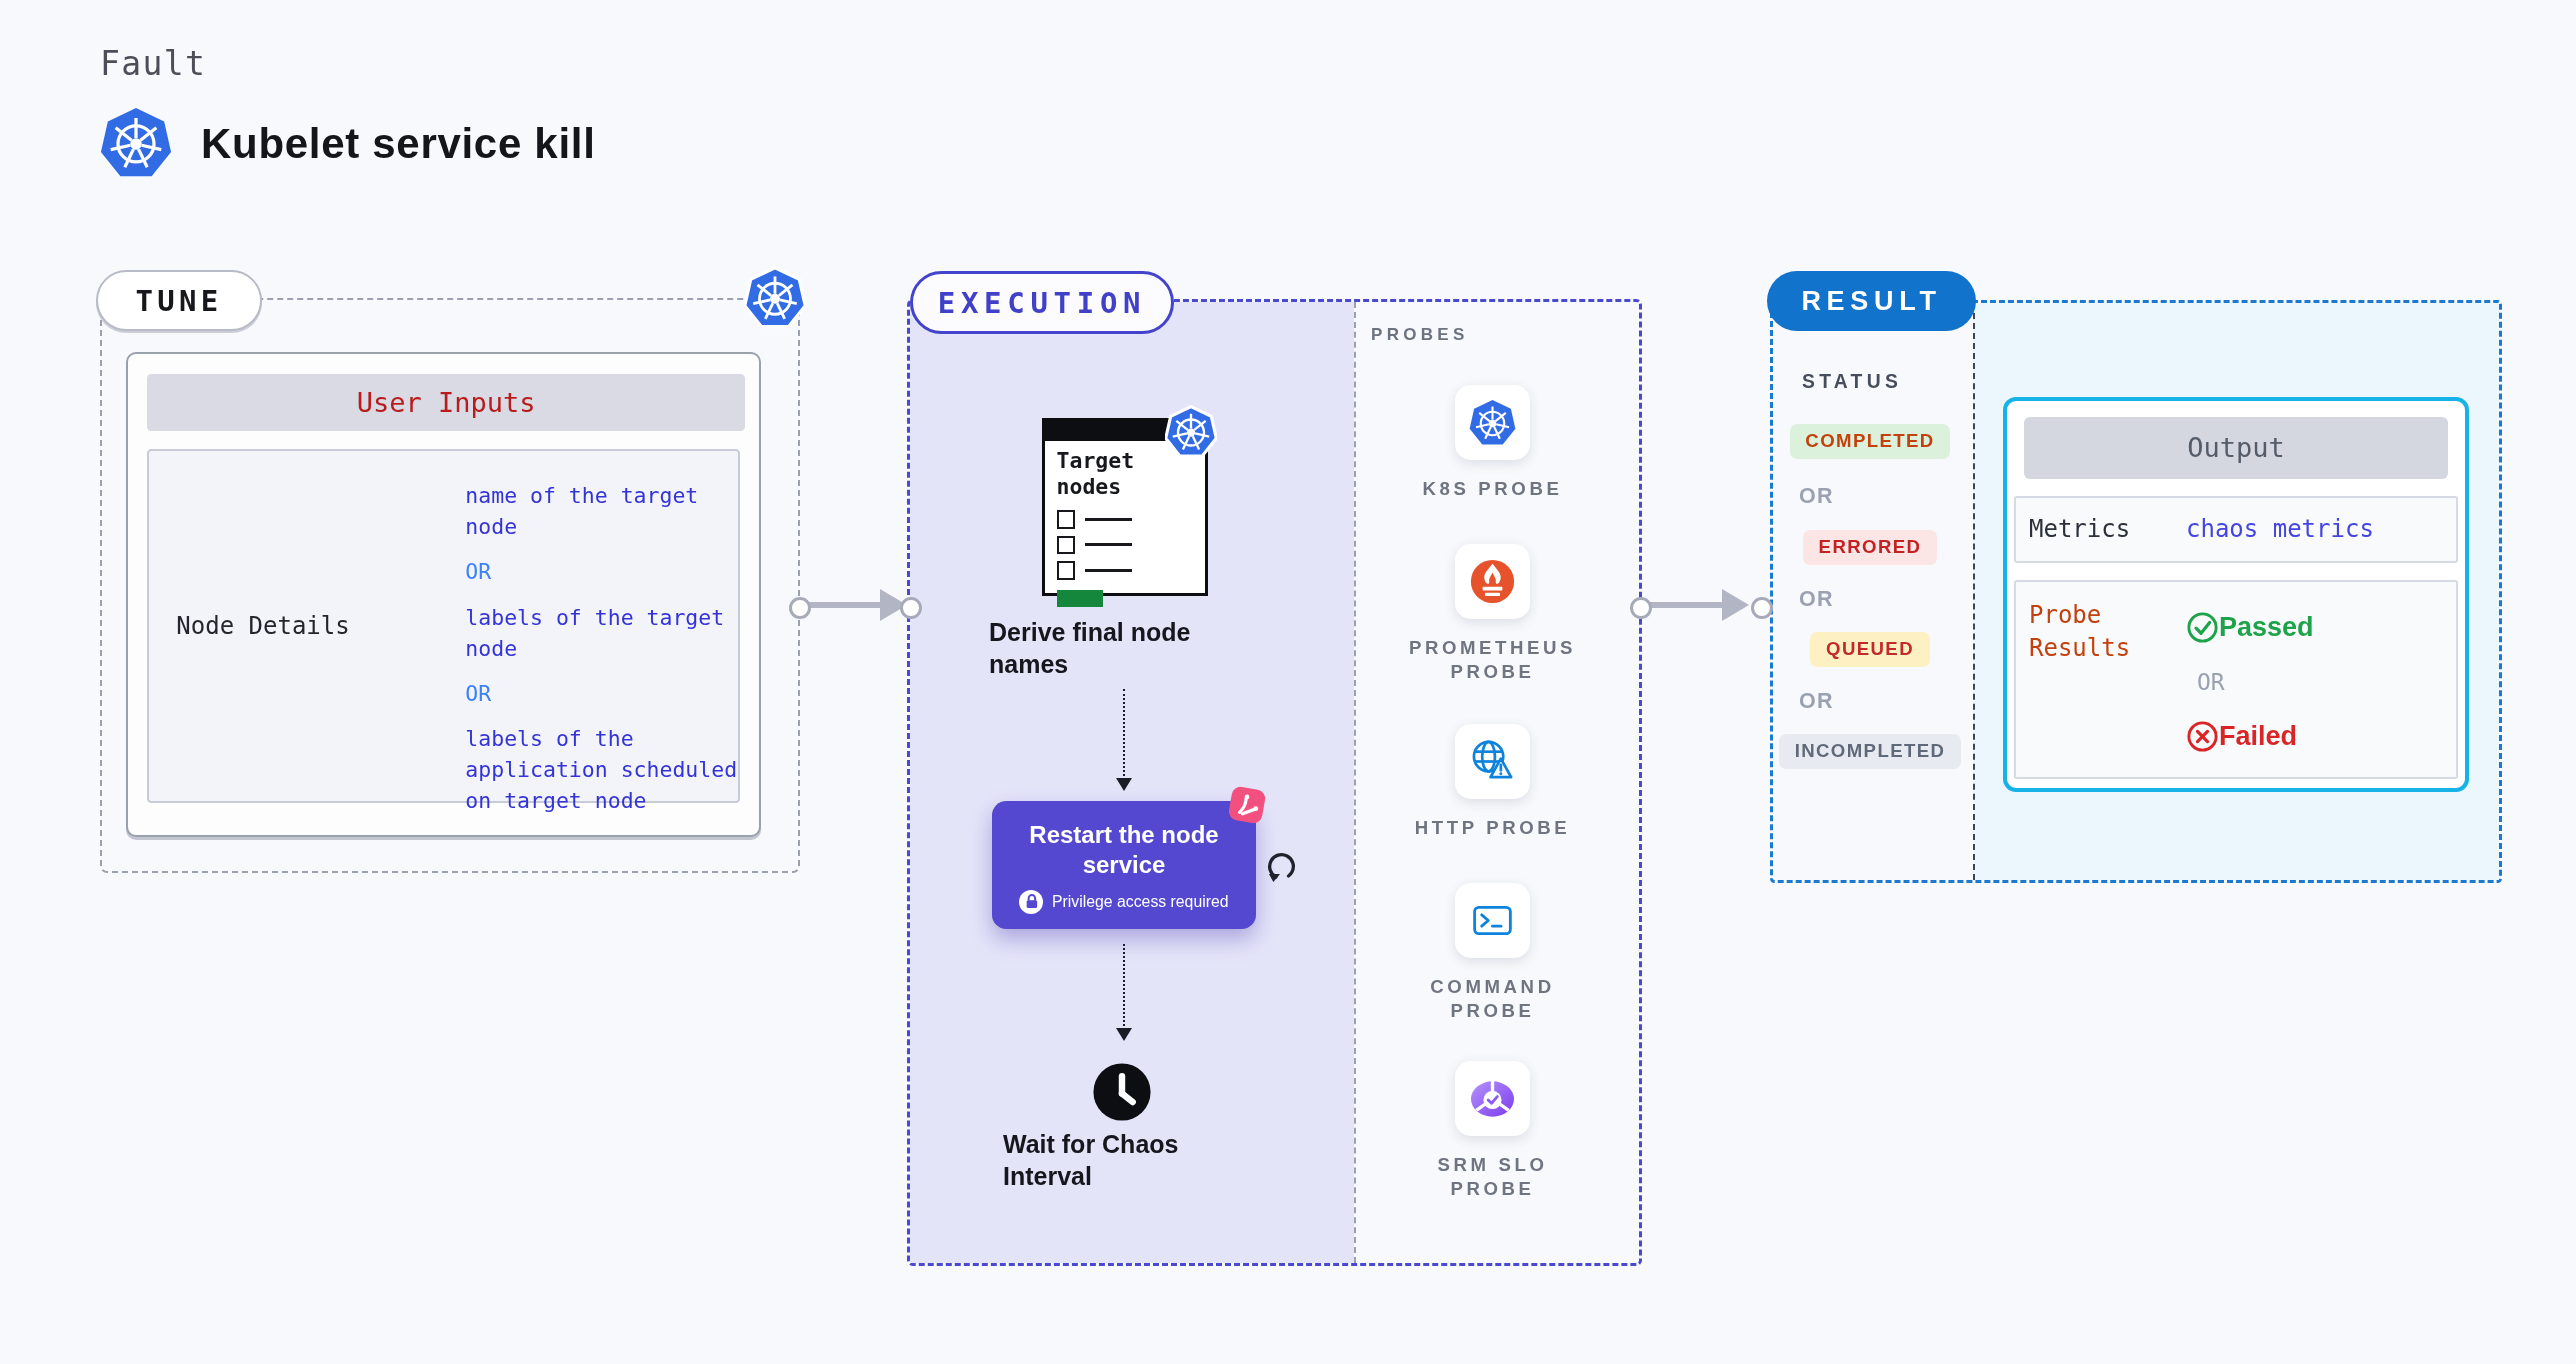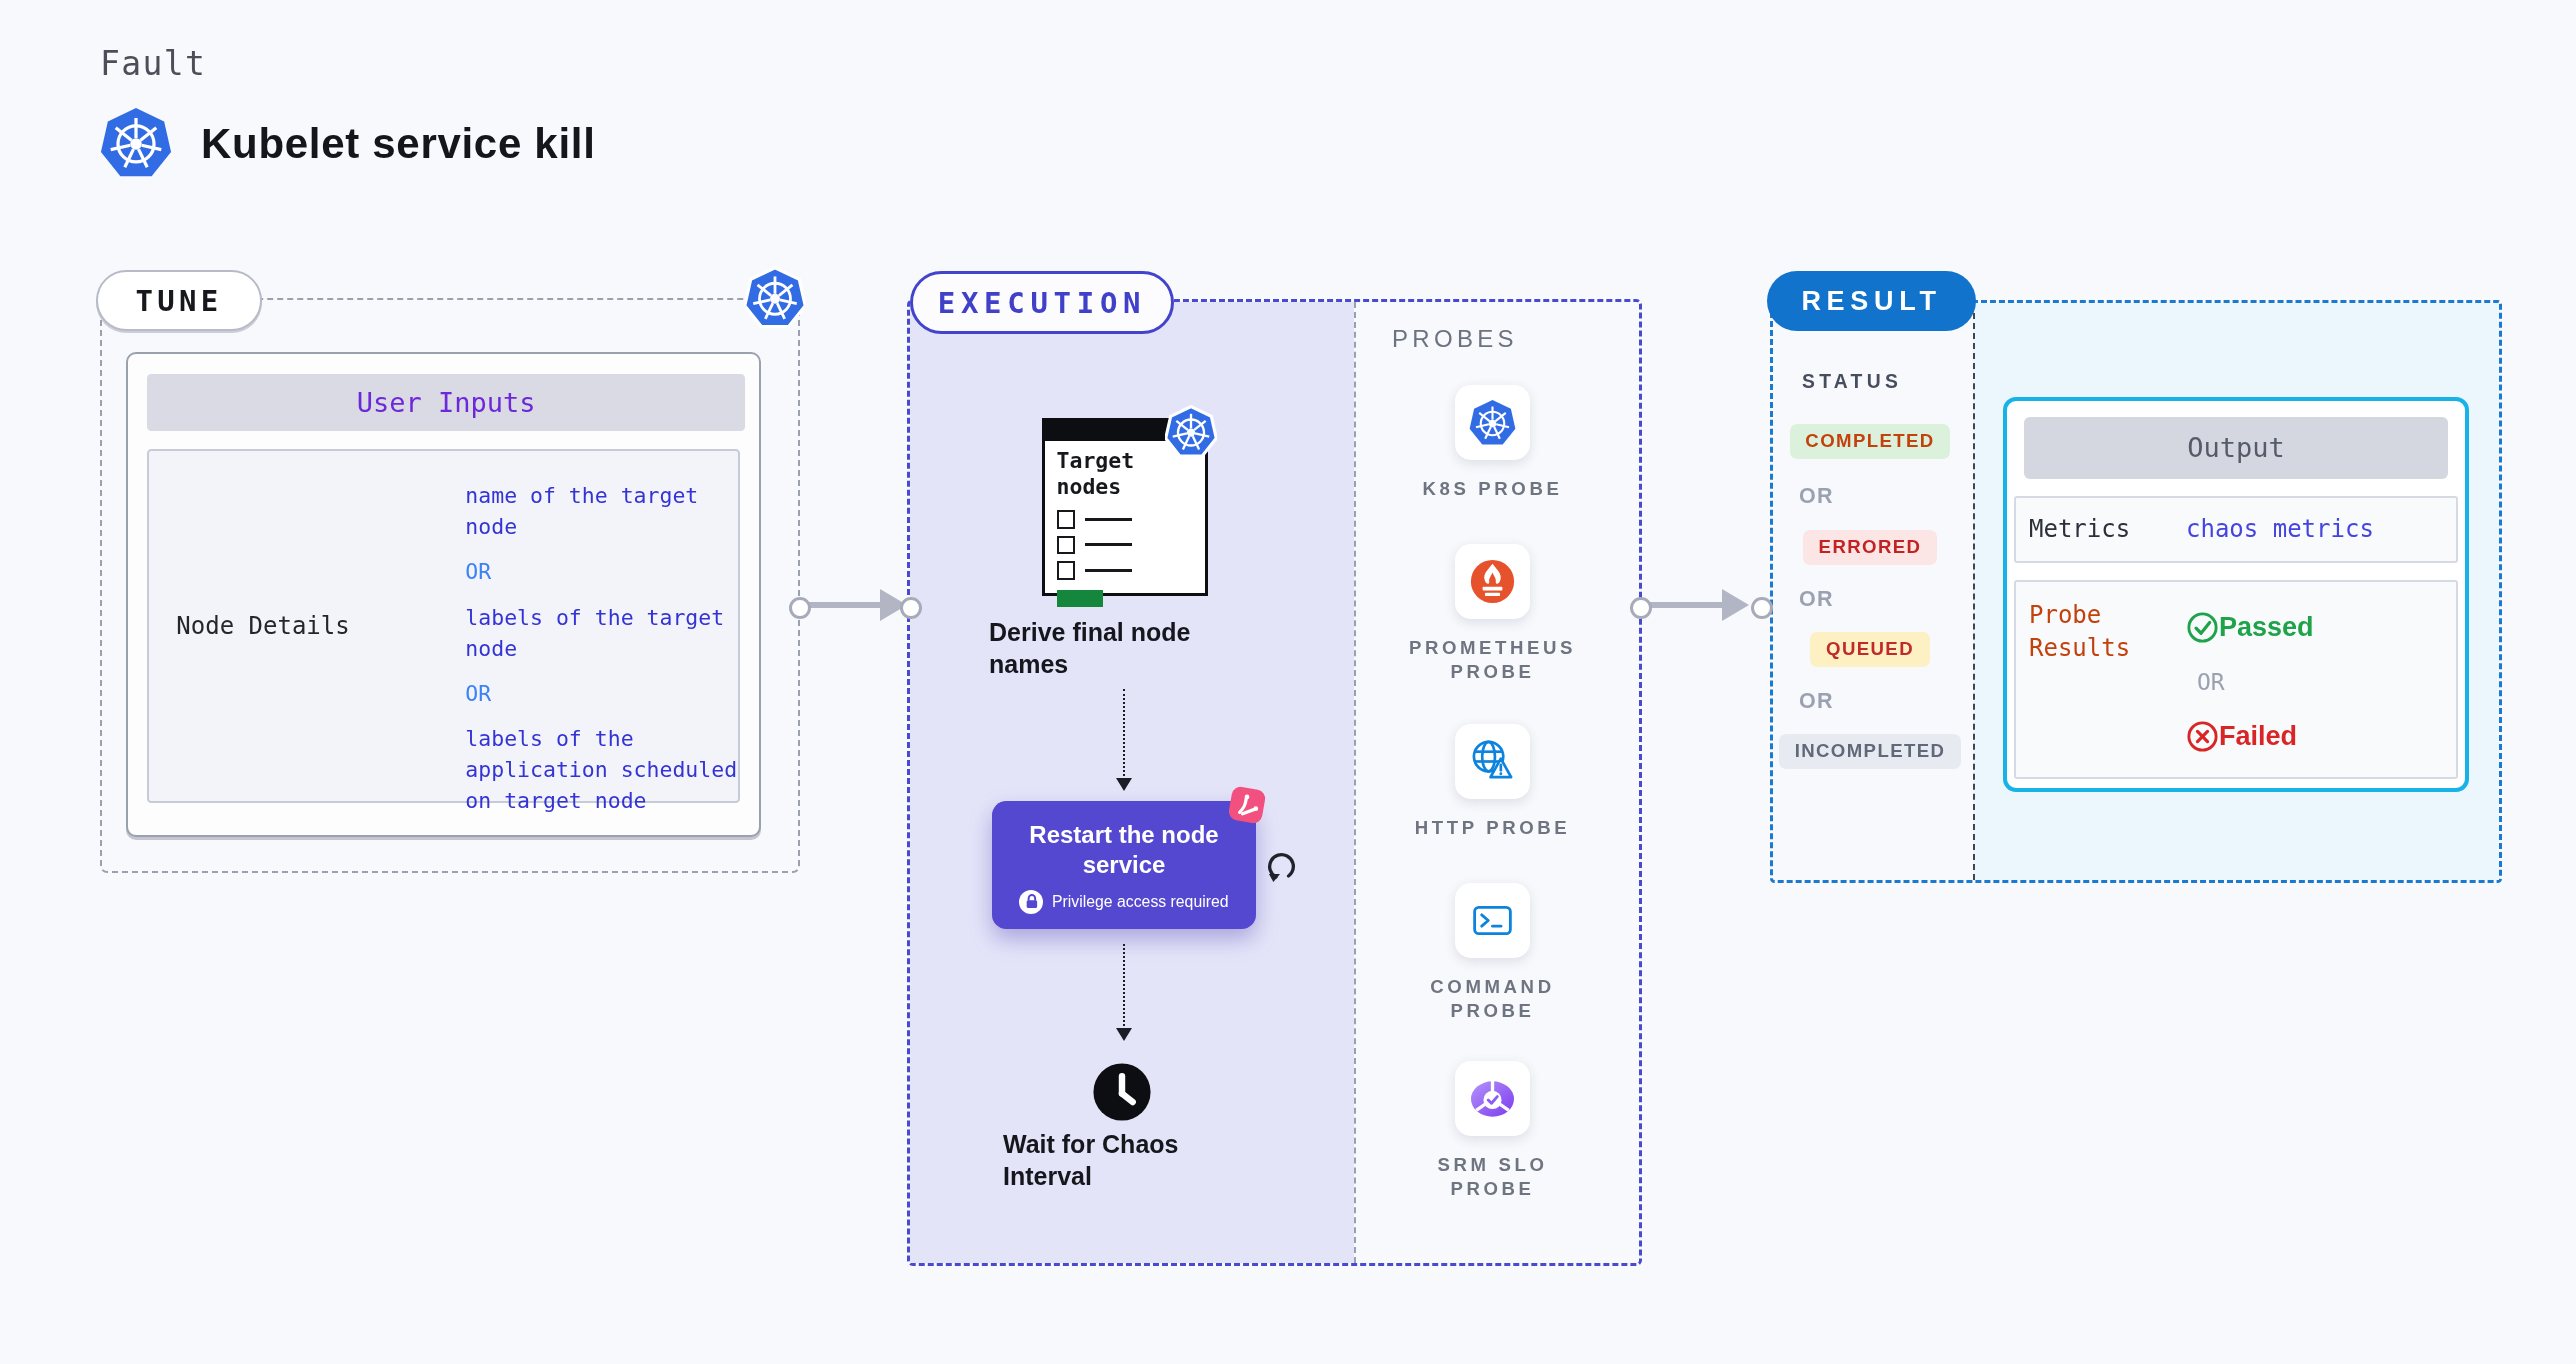--- a/index.html
+++ b/index.html
@@ -21,40 +21,40 @@
   .exec-badge{left:910px;top:271px;width:258px;height:57px;background:#fcfcff;
               border:3.6px solid #4343cc;font-size:29px;font-weight:bold;color:#4040c8;letter-spacing:5.7px;}
   .result-badge{left:1767px;top:271px;width:209px;height:60px;background:#1173cb;
               color:#ffffff;font-size:27px;font-weight:bold;letter-spacing:5.7px;}
 
   
   .tune-box{left:100px;top:298px;width:696px;height:571px;border:2.9px dashed #9aa0ad;border-radius:7.2px;}
   .ui-card{left:126px;top:352px;width:631px;height:481px;background:#fdfdfe;border:2.9px solid #99a1ac;
            border-radius:10px;box-shadow:0 2.9px 0 rgba(130,136,155,.45);}
   .ui-header{position:absolute;left:19.3px;right:14px;top:20px;height:57px;background:#d9dae3;border-radius:4.3px;
-             display:flex;align-items:center;justify-content:center;font-size:27px;color:#6d28d9;}
+             display:flex;align-items:center;justify-content:center;font-size:27px;color:#b91c1c;}
   .ui-body{position:absolute;left:19.3px;right:19.3px;top:95px;height:350px;background:#f3f4f9;
            border:2.1px solid #c7cbd7;border-radius:4.3px;display:flex;}
   .ui-label{width:251px;display:flex;align-items:center;padding-left:27px;font-size:24px;color:#23262d;}
   .ui-values{flex:1;padding-top:29px;font-size:21.5px;line-height:31px;color:#3434d6;margin-left:38px;}
   .ui-values .val{max-width:266px;margin-bottom:14.3px;}
   .ui-values .val.wide{max-width:340px;}
   .ui-values .or-line{color:#3b82f6;margin:10px 0 14.3px 0;}
 
   
   .port{width:15.8px;height:15.8px;background:#ffffff;border:3.6px solid #a6aab9;border-radius:50%;z-index:6;}
   .hline{height:6.4px;background:#b2b5c3;}
   .ahead{width:0;height:0;border-top:16.5px solid transparent;border-bottom:16.5px solid transparent;
          border-left:27px solid #b2b5c3;}
 
   
   .exec-box{left:907px;top:299px;width:729px;height:961px;border:3.6px dashed #4a4ad0;border-radius:5.7px;}
   .exec-fill{position:absolute;left:0;top:0;bottom:0;width:444px;background:#e4e4f9;}
   .exec-sep{position:absolute;left:444px;top:0;bottom:0;border-left:2.1px dashed #9aa0ad;}
-  .probes-title{position:absolute;left:461px;top:23px;font-size:24px;font-weight:normal;color:#6b7280;letter-spacing:4.3px;margin-left:21px;}
+  .probes-title{position:absolute;left:461px;top:23px;font-size:17px;font-weight:bold;color:#6b7280;letter-spacing:4.3px;}
 
   .window{left:1042px;top:418px;width:160px;height:172px;background:#ffffff;border:3.6px solid #0d0e12;z-index:2;}
   .win-bar{height:20px;background:#0d0e12;}
   .win-title{padding:7.2px 0 2.9px 11.5px;font-weight:bold;font-size:21.5px;line-height:26px;color:#17181c;width:100px;}
   .win-row{display:flex;align-items:center;gap:10px;margin:7.2px 0 0 11.5px;}
   .win-check{width:14.3px;height:14.3px;border:2.1px solid #17181c;background:#fff;}
   .win-line{width:47px;height:2.9px;background:#17181c;}
   .win-btn{width:46px;height:17px;background:#14873c;margin:10px 0 0 11.5px;}
   .win-k8s{left:1165px;top:405px;width:52px;height:53px;z-index:3;}
 

